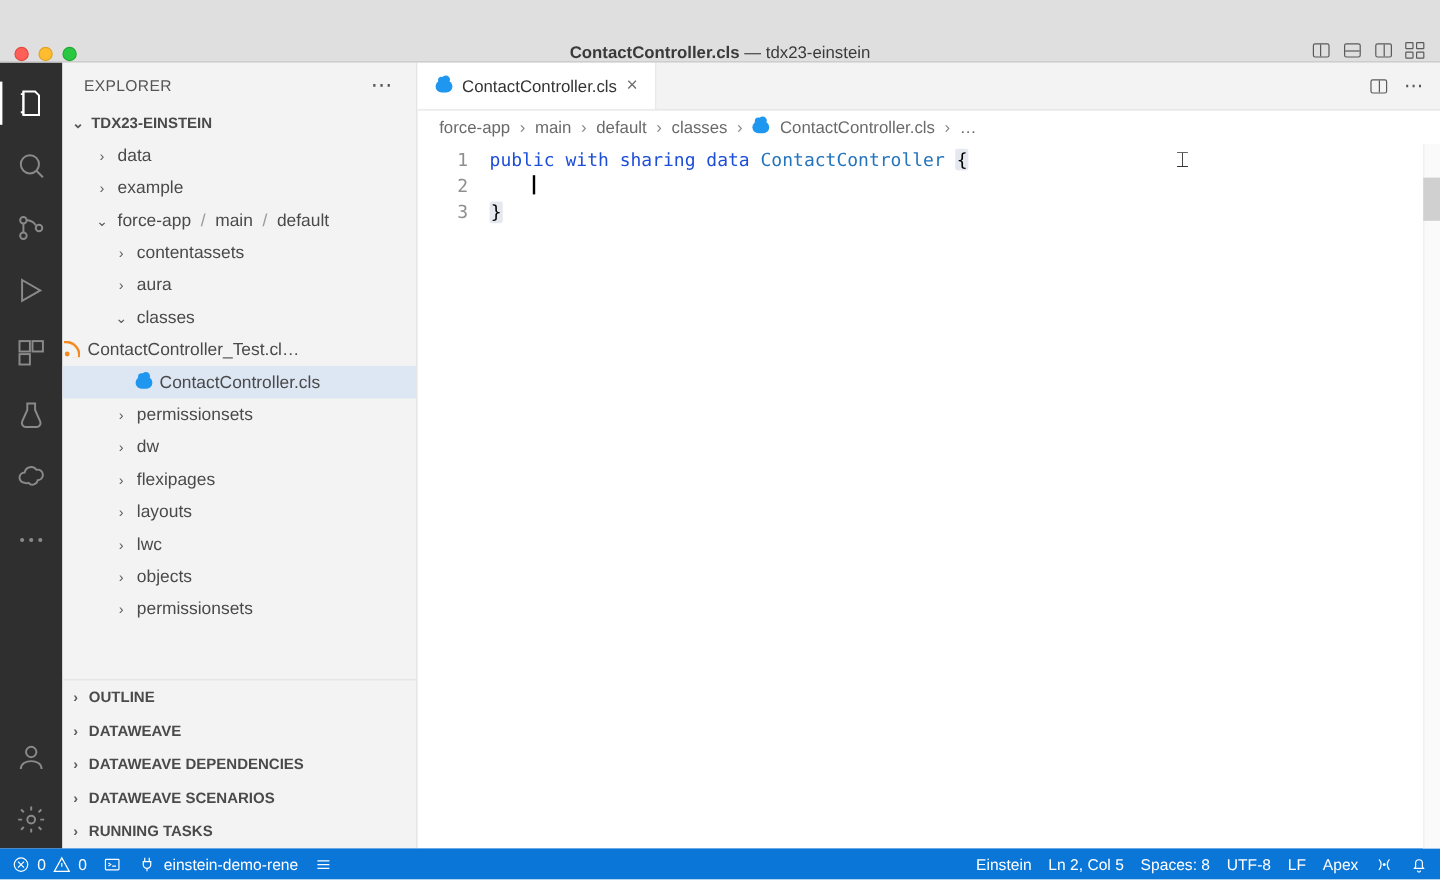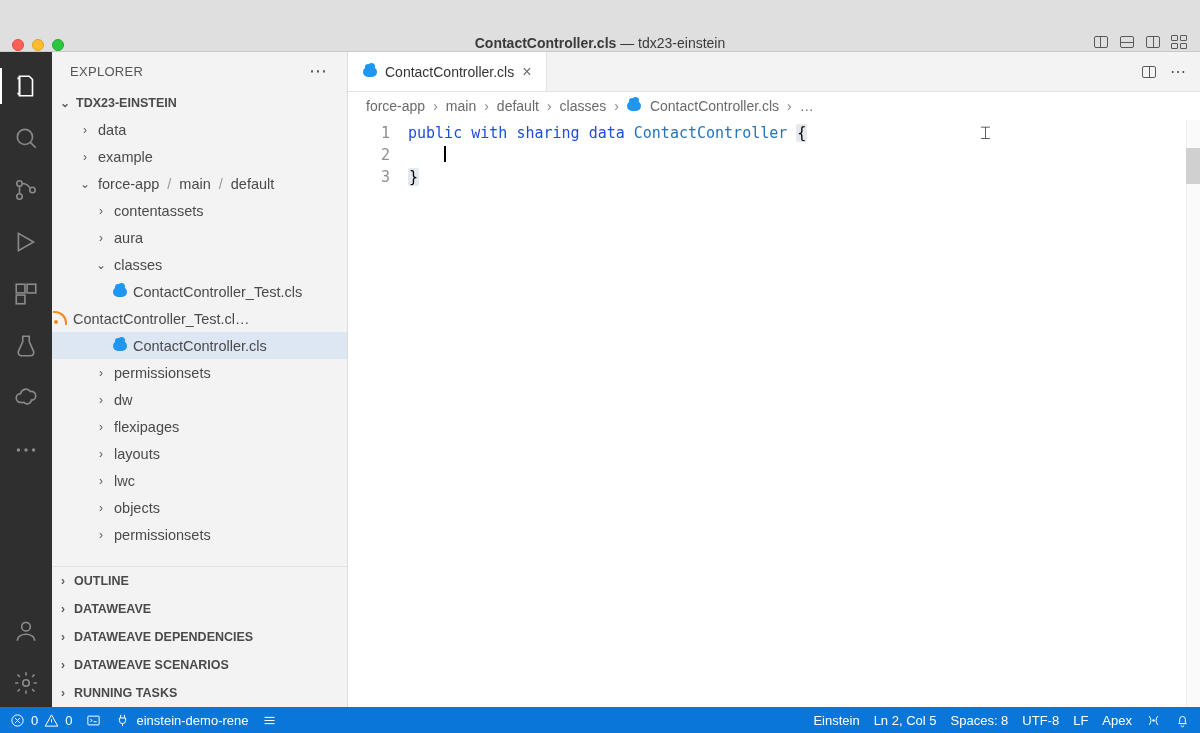--- a/index.html
+++ b/index.html
@@ -224,26 +224,20 @@
         </div>
       <div class="node" style="padding-left:42px">
           <span class="chev">›</span>
           <span>aura</span>
         </div>
       <div class="node" style="padding-left:42px">
           <span class="chev">⌄</span>
           <span>classes</span>
         </div>
 
-      <div class="node" style="padding-left:60px">
-          <span class="file-icon">
-            <span class="cloud"></span>
-          </span>
-          <span>ContactController_Test.cls</span>
-        </div>
       <div class="node" style="">
           <span class="file-icon">
             <span class="rss"></span>
           </span>
           <span>ContactController_Test.cl…</span>
         </div>
       <div class="node selected" style="padding-left:60px">
           <span class="file-icon">
             <span class="cloud"></span>
           </span>

